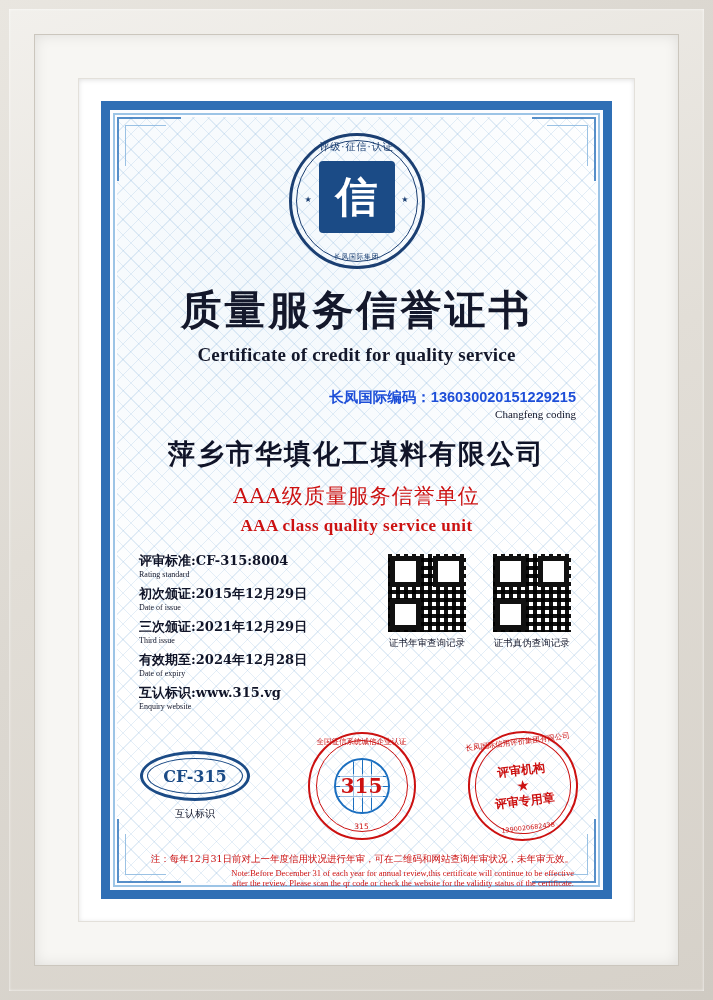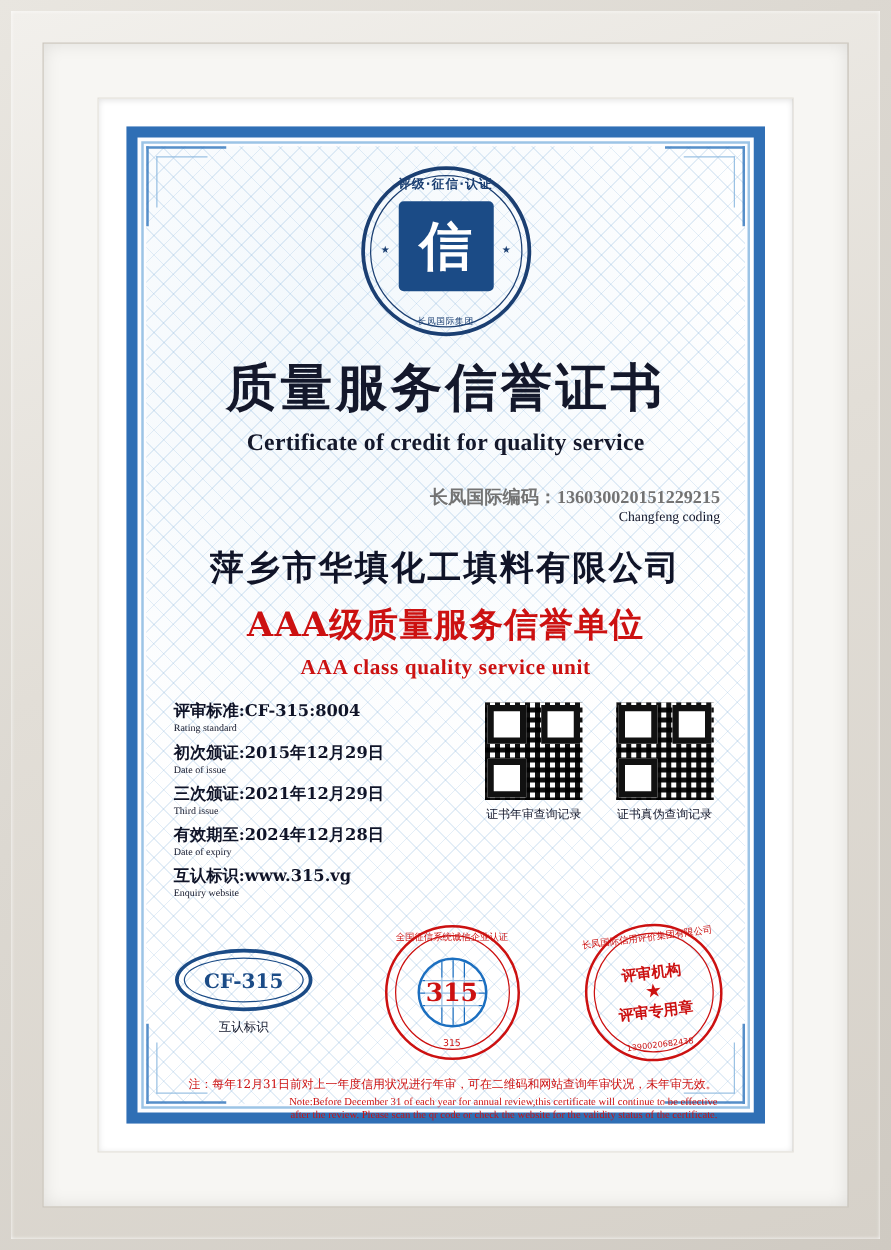--- a/index.html
+++ b/index.html
@@ -83,21 +83,21 @@
   .emblem .inner{
     position:absolute;left:30px;top:28px;width:76px;height:72px;
     background:#1b4b86;border-radius:4px;
     display:flex;align-items:center;justify-content:center;
   }
   .emblem .inner span{
     color:#fff;font-family:"DejaVu Serif",serif;font-weight:bold;font-size:42px;line-height:1;
   }
   .emblem .toptext{
     position:absolute;top:7px;left:0;right:0;text-align:center;
-    color:#1b3f72;font-size:10px;letter-spacing:1px;font-weight:bold;
+    color:#1b3f72;font-size:10px;letter-spacing:1px;font-weight:normal;
     font-family:"DejaVu Sans",sans-serif;
   }
   .emblem .bottext{
     position:absolute;bottom:7px;left:0;right:0;text-align:center;
     color:#1b3f72;font-size:7px;letter-spacing:.5px;
     font-family:"DejaVu Sans",sans-serif;
   }
   .emblem .star{
     position:absolute;color:#1b3f72;font-size:8px;
   }
@@ -112,36 +112,36 @@
     text-align:center;margin-top:6px;
     font-family:"Liberation Serif",serif;font-weight:bold;
     font-size:19px;color:#14182b;letter-spacing:.2px;
   }
 
   
   .coding{
     margin-top:22px;text-align:right;padding-right:8px;
   }
   .coding .l1{
-    font-family:Liberation Serif, serif;font-weight:bold;font-size:14.5px;color:#737373;
+    font-family:Liberation Sans, sans-serif;font-weight:bold;font-size:14.5px;color:#1d4ed8;
   }
   .coding .l2{
     font-family:"Liberation Serif",serif;font-size:11px;color:#101428;margin-top:1px;
   }
 
   
   .company{
     text-align:center;margin-top:16px;
     font-family:"DejaVu Serif",serif;font-weight:bold;
     font-size:27px;color:#101428;letter-spacing:2px;
   }
   .grade-cn{
     text-align:center;margin-top:10px;
-    font-family:"DejaVu Serif",serif;font-weight:bold;
-    font-size:27px;color:#cc1111;letter-spacing:1px;
+    font-family:"DejaVu Serif",serif;font-weight:normal;
+    font-size:21px;color:#cc1111;letter-spacing:1px;
   }
   .grade-en{
     text-align:center;margin-top:6px;
     font-family:"Liberation Serif",serif;font-weight:bold;
     font-size:17px;color:#cc1111;letter-spacing:.5px;
   }
 
   
   .mid{display:flex;margin-top:16px;}
   .fields{width:54%;padding-left:10px;box-sizing:border-box;}

